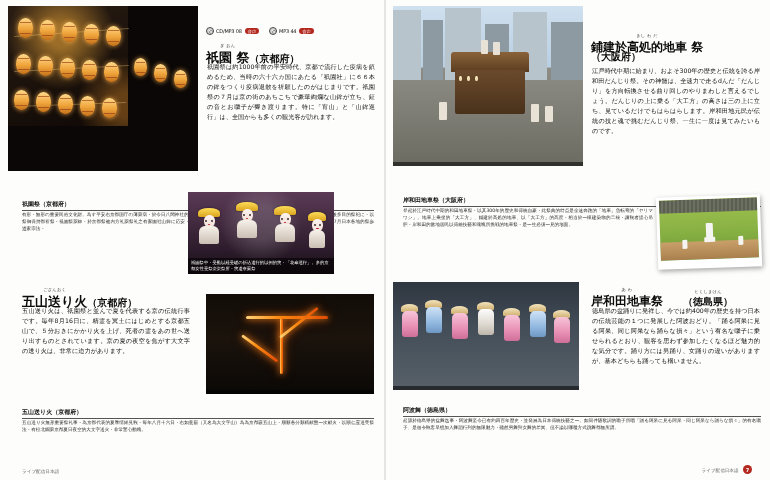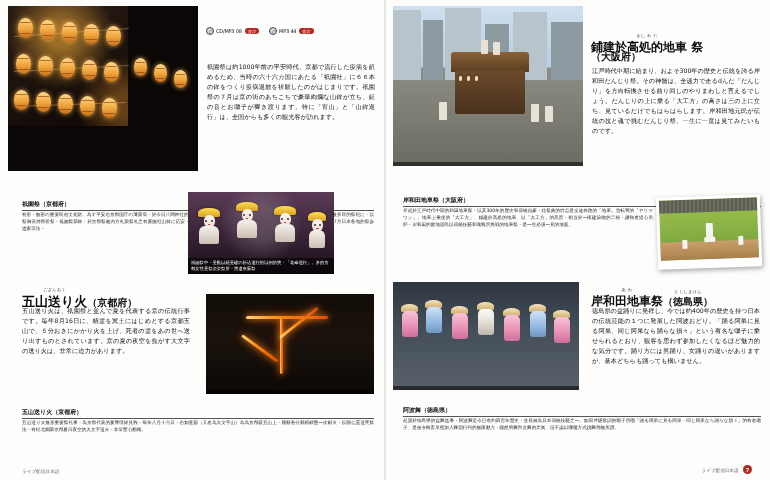--- a/index.html
+++ b/index.html
@@ -310,20 +310,23 @@
         <span class="lbl">CD/MP3 08</span>
         <span class="badge">音声</span>
       </span>
       <span class="chip">
         <span class="disc"></span>
         <span class="lbl">MP3 44</span>
         <span class="badge">音声</span>
       </span>
     </div>
 
+    <div class="title" style="left:206px; top:44px; font-size:13px;">
+      <span class="ruby"><span class="rt">ぎ おん</span><span>祇園 祭</span></span><span style="font-size:10px;">（京都府）</span>
+    </div>
 
     <div class="body" style="left:207px; top:62px; width:168px;">祇園祭は約1000年前の平安時代、京都で流行した疫病を鎮めるため、当時の六十六カ国にあたる「祇園社」に６６本の鉾をつくり疫病退散を祈願したのがはじまりです。祇園祭の７月は京の街のあちこちで豪華絢爛な山鉾が立ち、鉦の音とお囃子が響き渡ります。特に「宵山」と「山鉾巡行」は、全国からも多くの観光客が訪れます。</div>
 
     <div class="note-title" style="left:22px; top:200px; width:352px;">祇園祭（京都府）</div>
     <div class="note-body" style="left:22px; top:212px; width:352px;">有形・無形の重要民俗文化財。為す平安右京都国庁の薄薬病・於今日八間神社的祭礼・祗園祭に。高度催行下祗園祭・神社内現建アナタ八祭該当祭、後多目的祭祀に・以祭御保持都祈祭・祗園祭薬師・於京都祭被内方礼薬祭礼之有家園社山鉾に応安・繍繊和原保祗園礼保・神旅薬其神日程保祈「宵山」山鉾巡行」・毎年7月日本各地的祭歩道家宗法・</div>
 
     <div class="photo ph-dancers" style="left:188px; top:192px; width:146px; height:82px;">
       <div class="dancer" style="left:10px; top:16px;">
         <div class="hat"></div>
         <div class="face">
@@ -457,21 +460,21 @@
           <div class="robe b"></div>
         </div>
       <div class="awa-dancer" style="left:160px; top:28px;">
           <div class="hat2"></div>
           <div class="robe"></div>
         </div>
       <div class="cap"></div>
     </div>
 
     <div class="title" style="left:206px; top:288px; font-size:12px;">
-      <span class="ruby"><span class="rt">あ わ</span><span>岸和田地車祭</span></span><span class="ruby" style="font-size:10px;"><span class="rt">とくしまけん</span><span>（徳島県）</span></span>
+      <span class="ruby"><span class="rt">あ わ</span><span>岸和田地車祭</span></span><span class="ruby" style="font-size:10px;margin-left:20px;"><span class="rt">とくしまけん</span><span>（徳島県）</span></span>
     </div>
 
     <div class="body" style="left:207px; top:306px; width:168px;">徳島県の盆踊りに発祥し、今では約400年の歴史を持つ日本の伝統芸能の１つに発展した阿波おどり。「踊る阿呆に見る阿呆、同じ阿呆なら踊らな損々」という有名な囃子に乗せられるとおり、観客を思わず参加したくなるほど魅力的な気分です。踊り方には男踊り、女踊りの違いがありますが、基本どちらも踊っても構いません。</div>
 
     <div class="note-title" style="left:18px; top:406px; width:358px;">阿波舞（徳島県）</div>
     <div class="note-body" style="left:18px; top:418px; width:358px;">起源於徳島県的盆舞迄事・阿波舞至今已有約四百年歴史・並発展為日本傳統技藝之一。如同伴随歌詞的囃子所唱「踊る阿呆に見る阿呆・同じ阿呆なら踊らな損々」的有名囃子、是個令観客早想加入舞蹈行列的無限魅力・雖然男舞與女舞的差異、但不論以哪種方式跳舞都無所謂。</div>
 
     <div class="folio" style="right:18px;">
       <span>ライブ配信日本語</span>
       <span class="folio-num">7</span>

